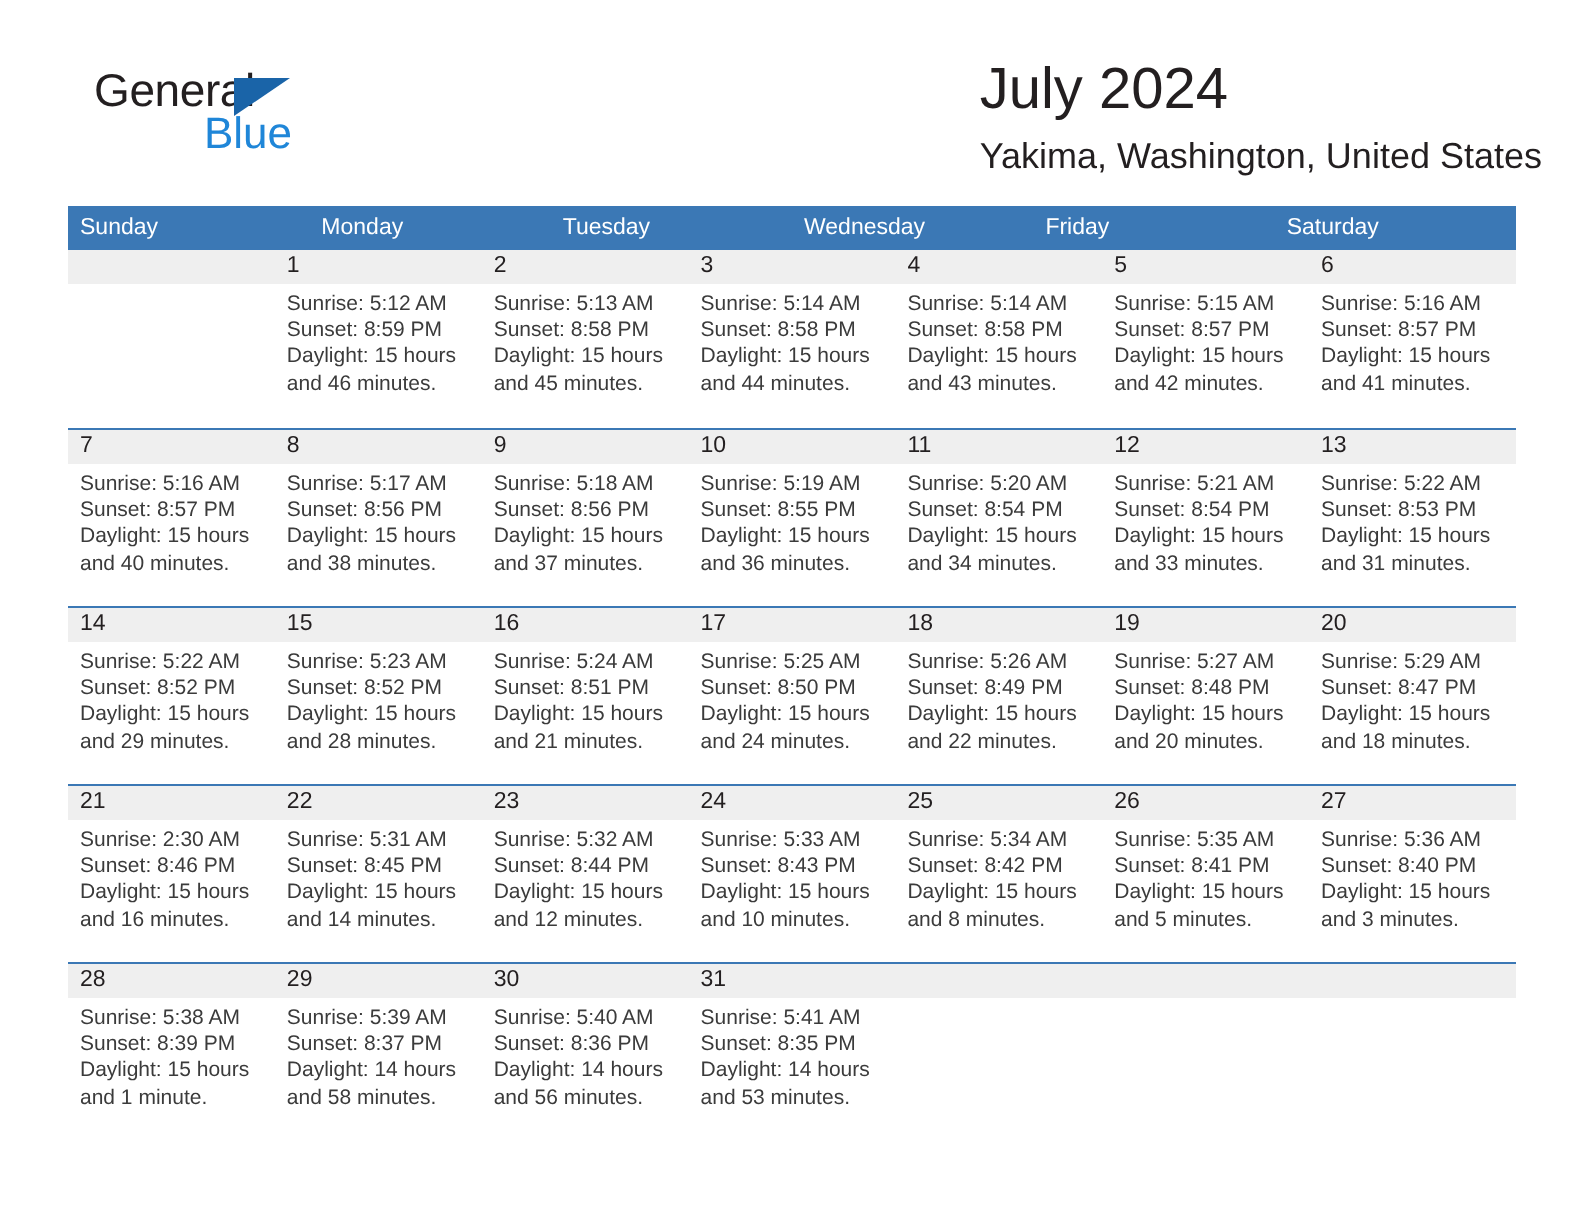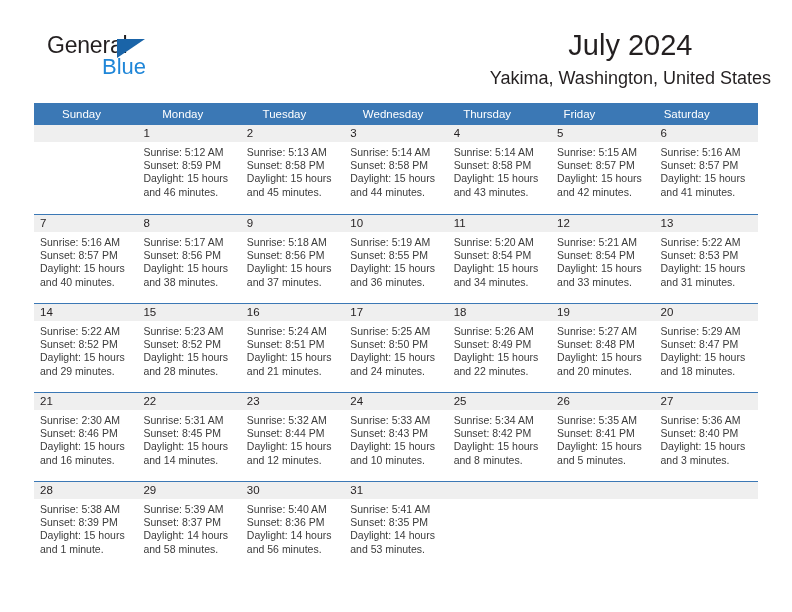--- a/index.html
+++ b/index.html
@@ -61,21 +61,21 @@
     top: 22px;
     font-size: 22px;
     color: #1f86d8;
     line-height: 24px;
     font-family: "Liberation Sans", sans-serif;
   }
   .title-block {
     position: absolute;
     right: 34px;
     top: 28px;
-    text-align: center;
+    text-align: left;
   }
   .cal-title {
     font-size: 29px;
     color: #231f20;
     line-height: 34px;
     white-space: nowrap;
     font-weight: normal;
   }
   .cal-subtitle {
     margin-top: 8px;
@@ -89,21 +89,20 @@
   .calendar {
     position: absolute;
     left: 34px;
     top: 103px;
     width: 724px;
   }
   .weekdays {
     display: flex;
     background: #3b78b5;
     height: 22px;
-    padding-left: 22px;
   }
   .weekday {
     flex: 1 1 0;
     color: #ffffff;
     font-size: 11.5px;
     line-height: 22px;
     padding-left: 6px;
     box-sizing: border-box;
     white-space: nowrap;
   }
@@ -164,21 +163,20 @@
     </div>
 
   </div>
 
   <div class="calendar">
     <div class="weekdays">
       <div class="weekday">Sunday</div>
       <div class="weekday">Monday</div>
       <div class="weekday">Tuesday</div>
       <div class="weekday">Wednesday</div>
-      <div class="weekday">Thursday</div>
       <div class="weekday">Friday</div>
       <div class="weekday">Saturday</div>
     </div>
 
     <div class="weeks-container">
         <div class="week">
           <div class="day empty">
             <div class="day-num-band"></div>
           </div>
           <div class="day">

